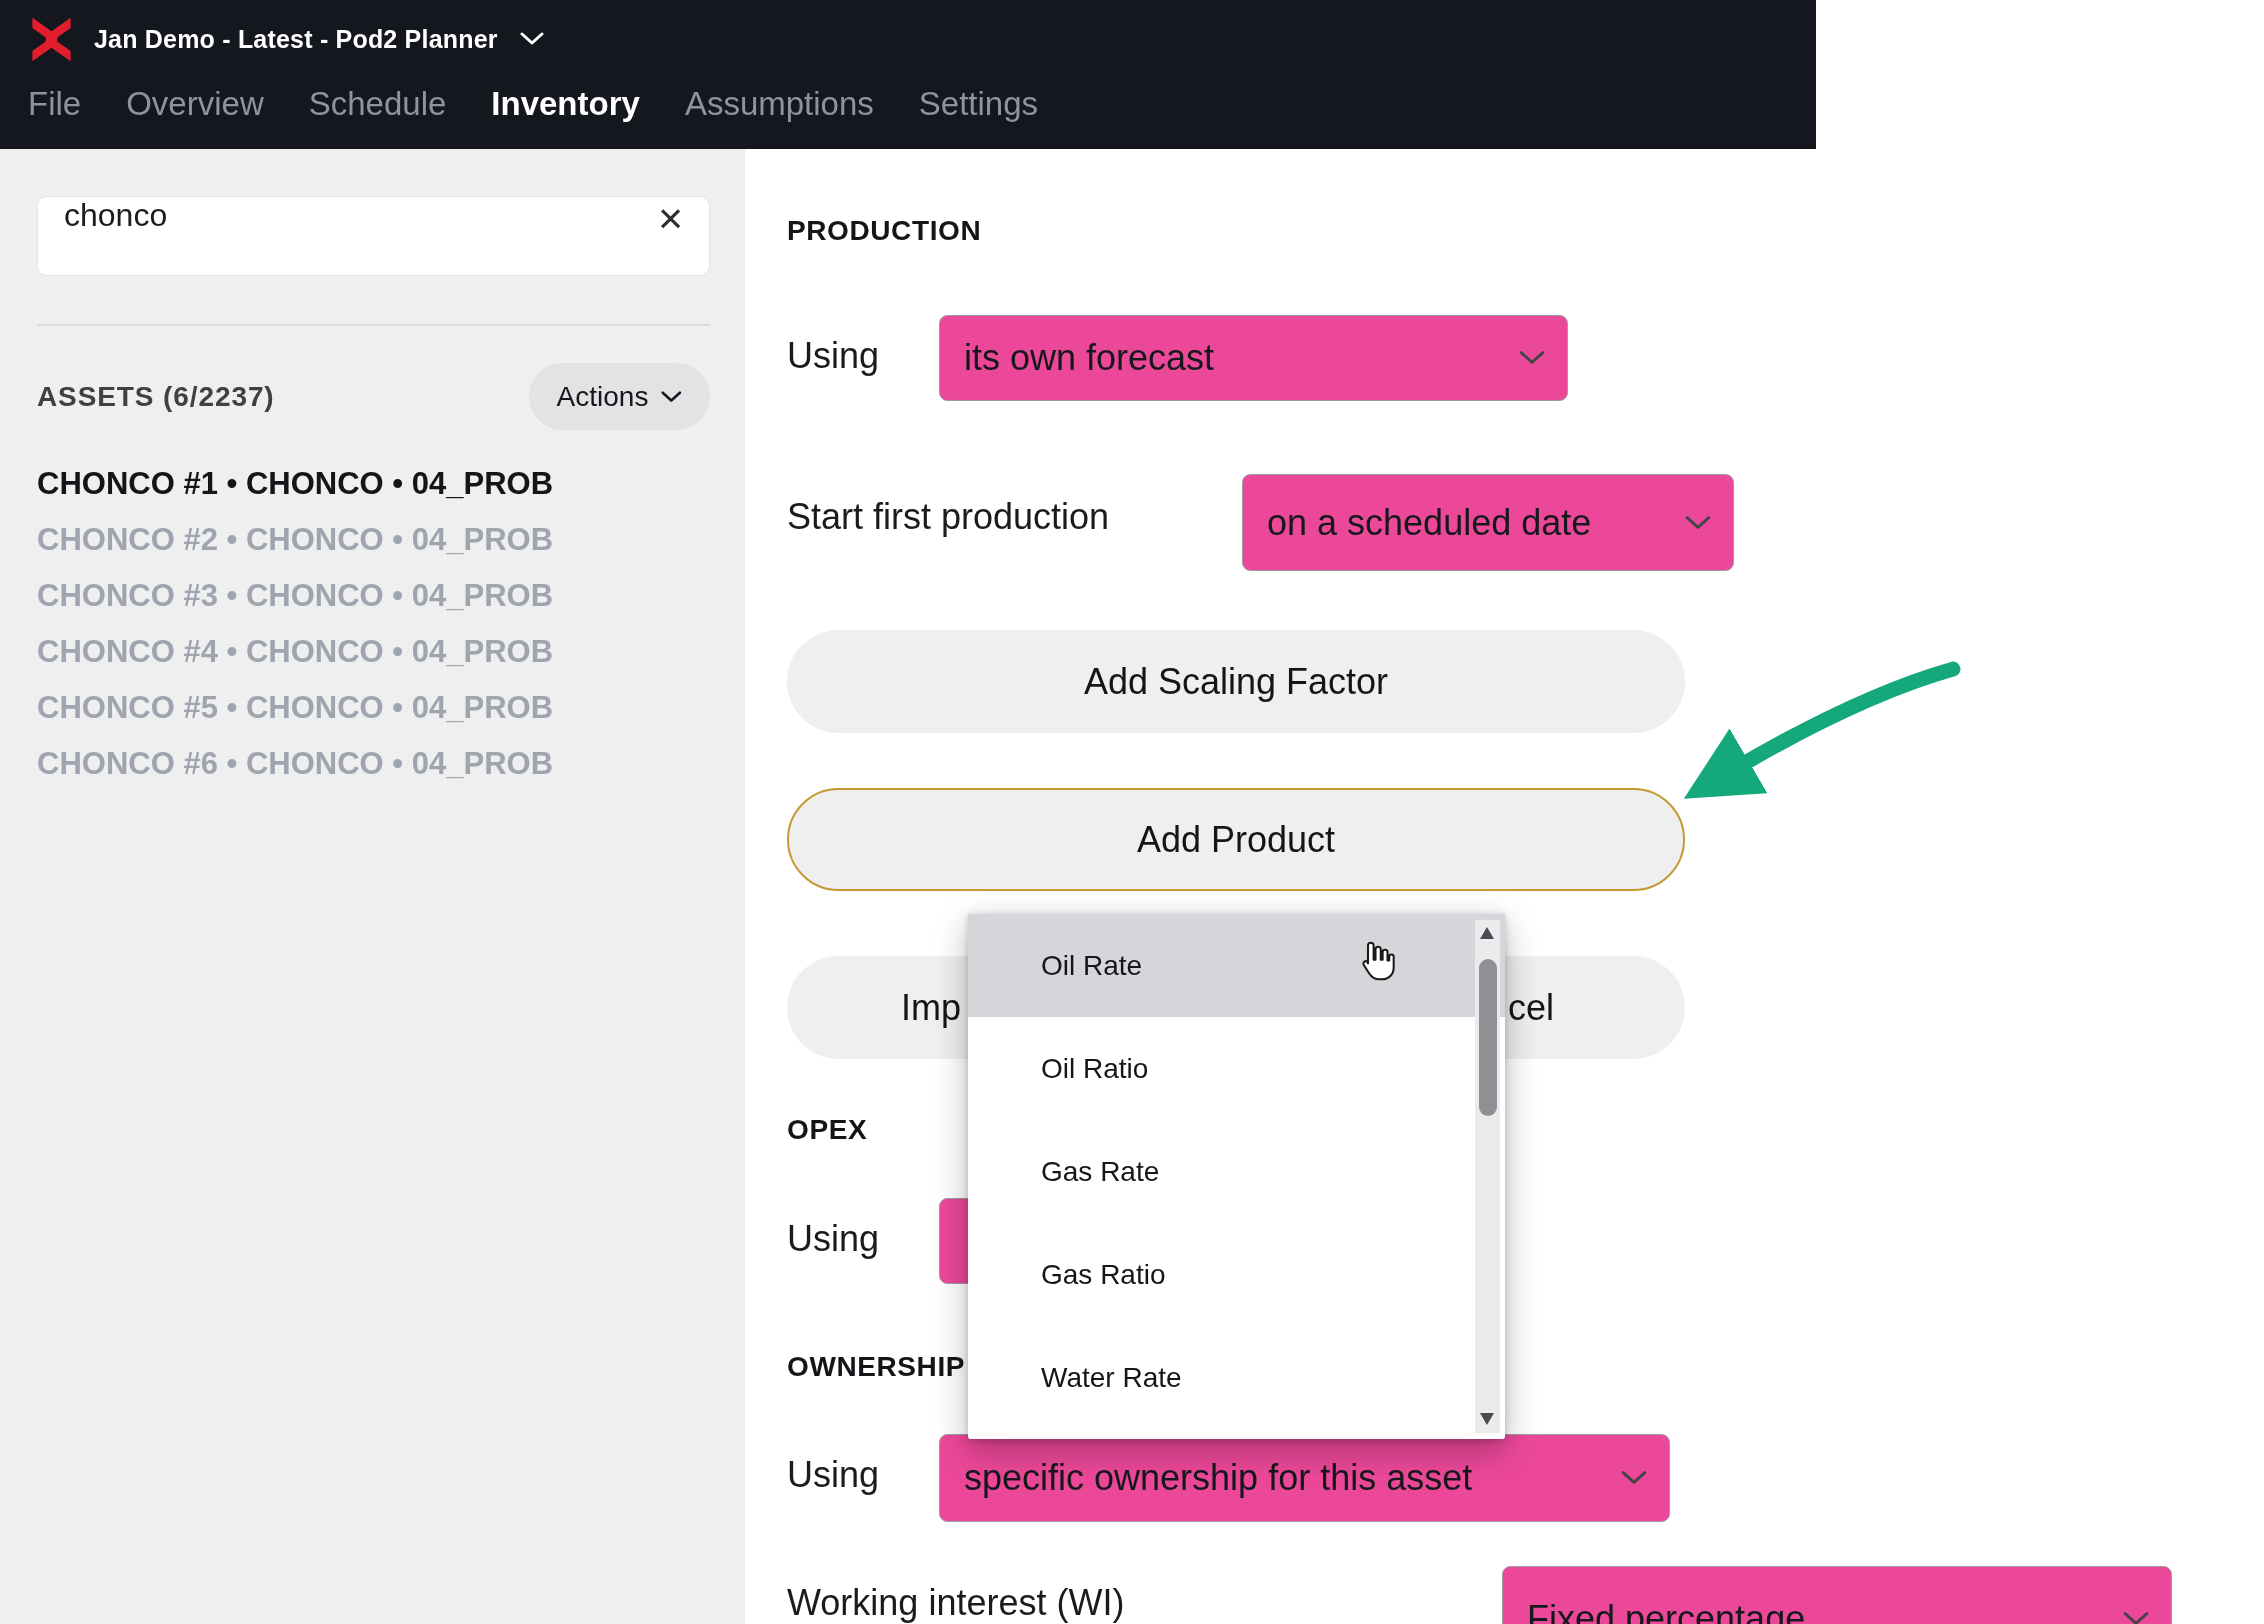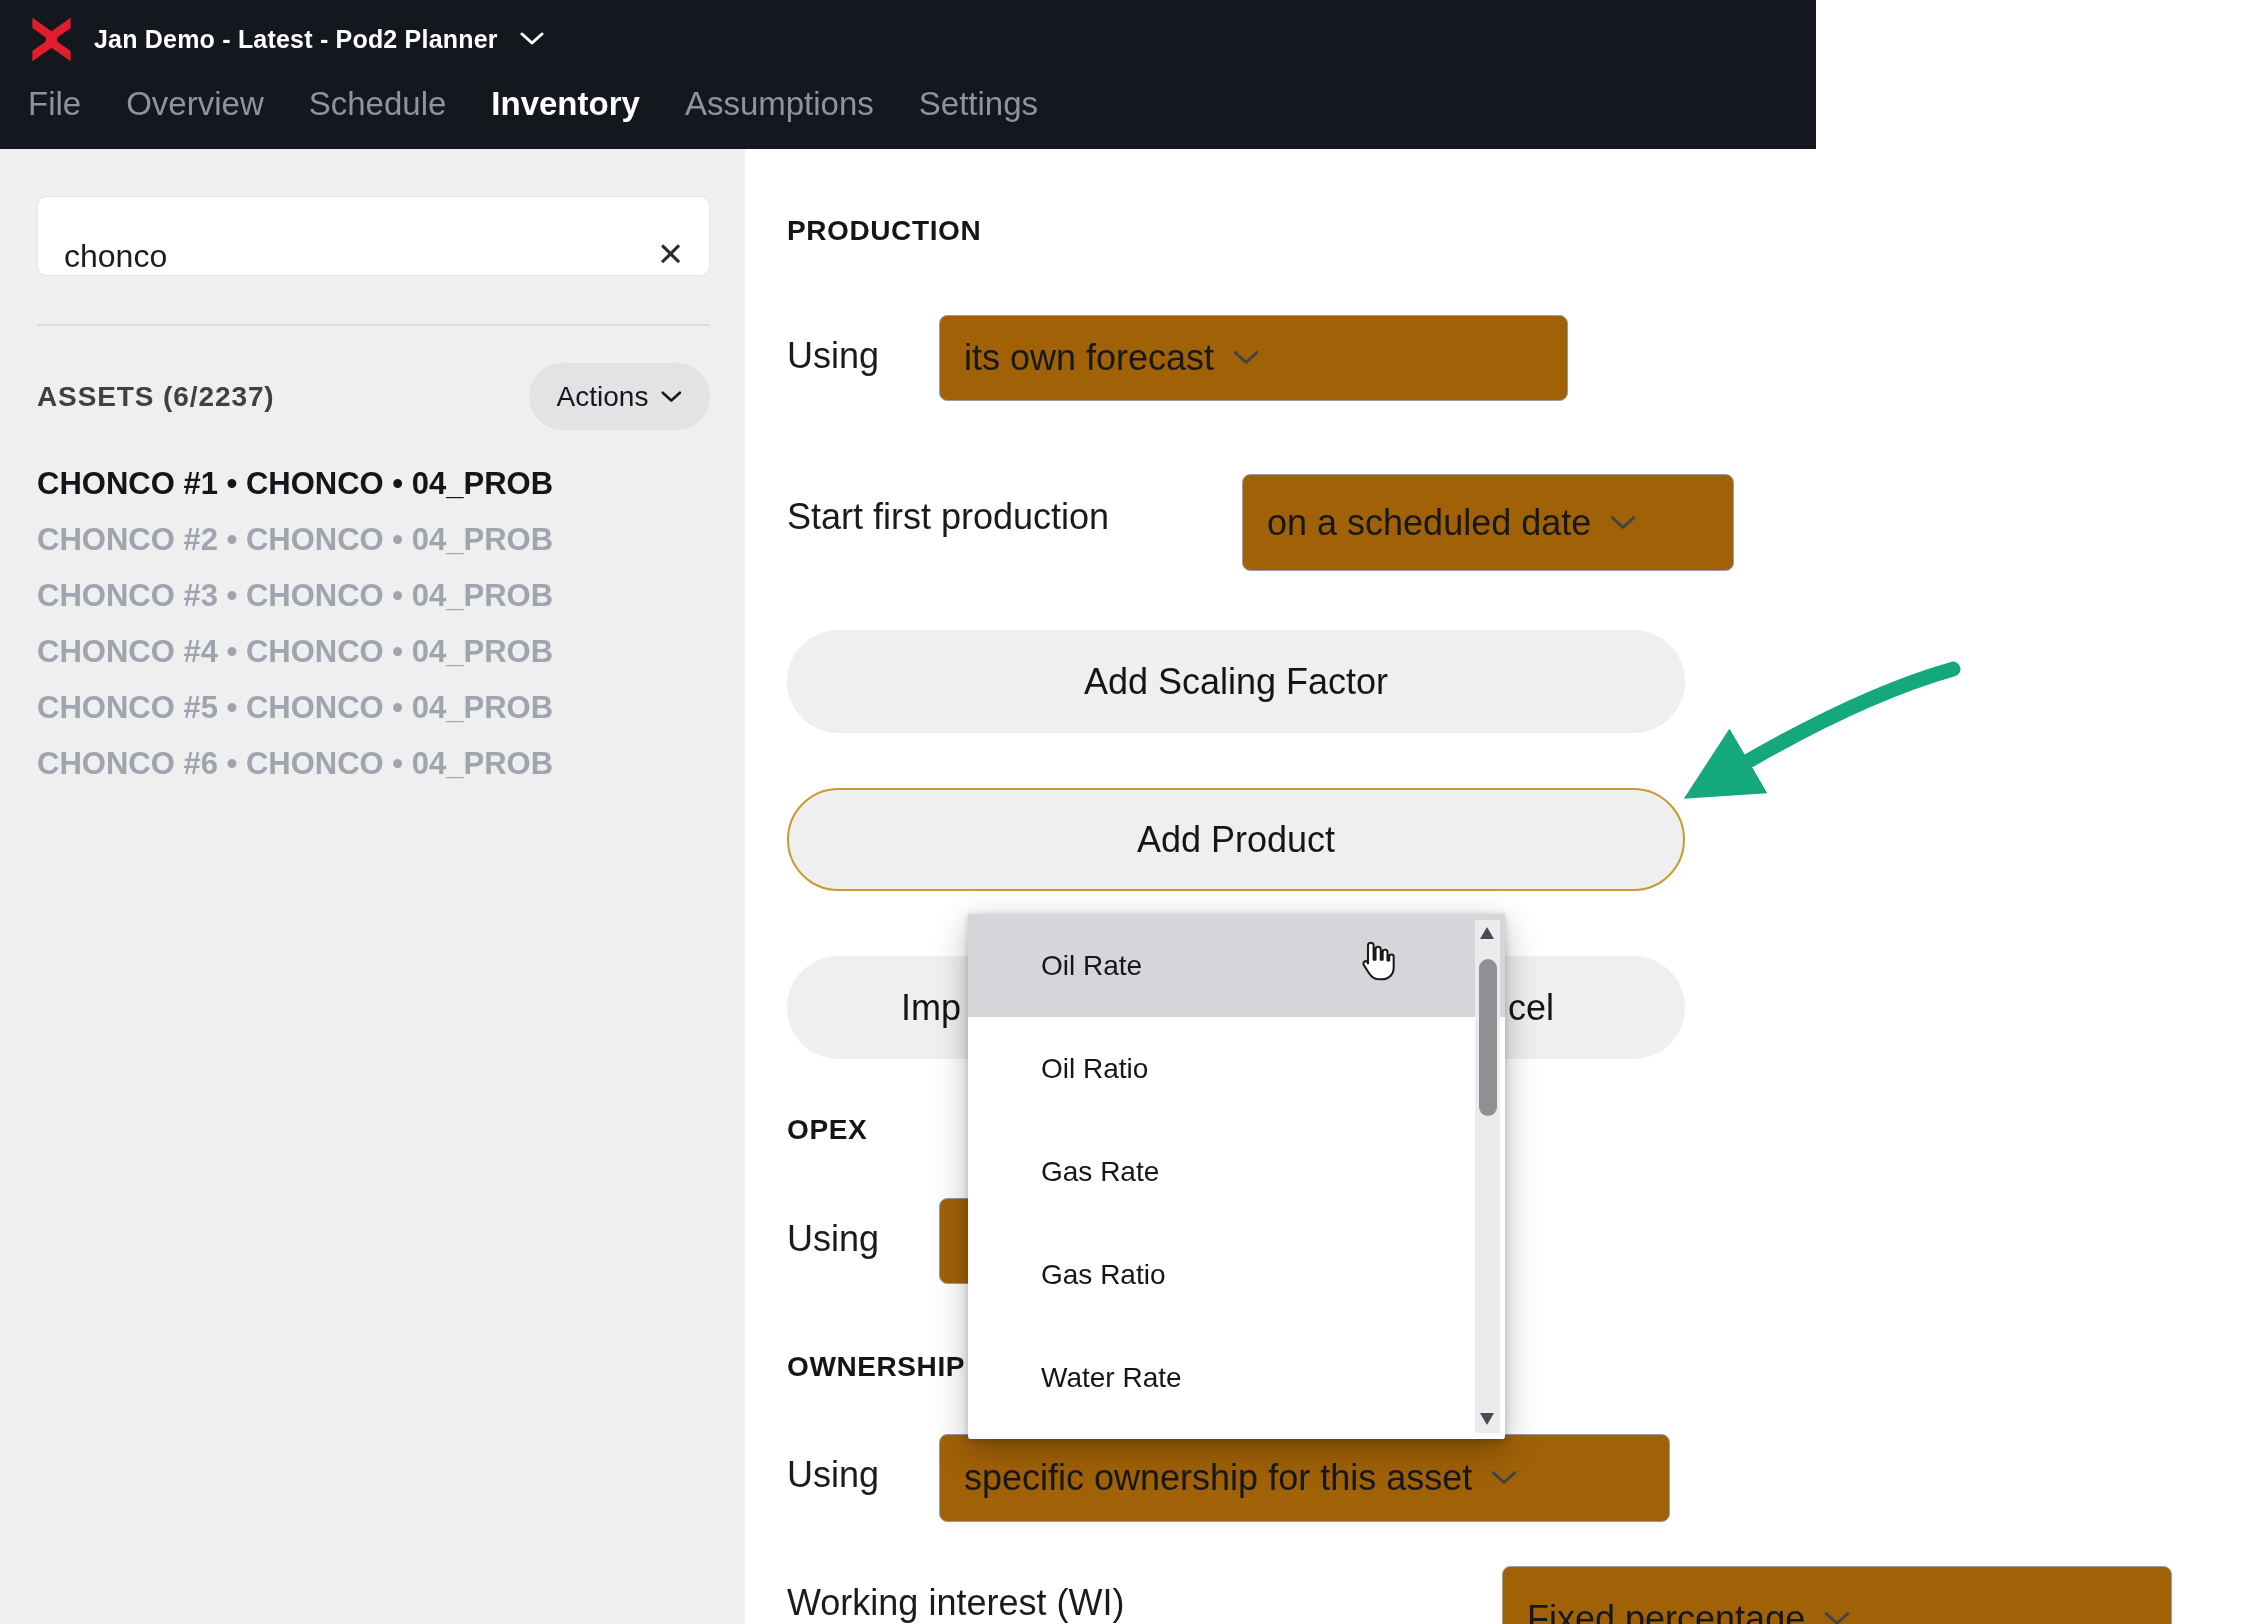--- a/index.html
+++ b/index.html
@@ -26,21 +26,21 @@
   .nav-item.active { color: #ffffff; font-weight: 700; }
 
   
   .sidebar {
     position: absolute; left: 0; top: 149px; width: 745px; height: 1476px;
     background: #efeff0; overflow: hidden;
   }
   .search-box {
     position: absolute; left: 37px; top: 47px; width: 673px; height: 80px;
     background: #ffffff; border: 0.9px solid #e4e4e6; border-radius: 9.4px;
-    display: flex; align-items: flex-end; padding: 0 26px;
+    display: flex; align-items: flex-start; padding: 0 26px;
   }
   .search-input {
     flex: 1; border: none; outline: none; background: transparent;
     font-family: inherit; font-size: 32px; color: #1b1c20;
   }
   .clear-icon { font-size: 43px; font-weight: 300; color: #2b2b30; line-height: 1; cursor: pointer; }
   .side-divider { position: absolute; left: 37px; top: 175px; width: 673px; height: 1.9px; background: #dcdcde; }
   .assets-row {
     position: absolute; left: 37px; top: 214px; width: 673px; height: 67px;
     display: flex; align-items: center; justify-content: space-between;
@@ -53,22 +53,22 @@
   }
   .asset-list { position: absolute; left: 37px; top: 307px; display: flex; flex-direction: column; }
   .asset-item { font-size: 31px; font-weight: 700; line-height: 56px; color: #9fa5ae; white-space: nowrap; cursor: pointer; }
   .asset-item.selected { color: #141519; }
 
   
   .main { position: absolute; left: 745px; top: 149px; width: 1520px; height: 1476px; background: #fff; overflow: hidden; border-radius: 18px; }
   .section-heading { position: absolute; font-size: 28px; font-weight: 700; color: #141519; letter-spacing: 0.6px; white-space: nowrap; }
   .field-label { position: absolute; font-size: 36px; color: #1a1b1f; white-space: nowrap; }
   .select {
-    position: absolute; background: #a16207; border: 1.9px solid #9b9ba1; border-radius: 8.4px;
-    display: flex; align-items: center; 
+    position: absolute; background: #ec4899; border: 1.9px solid #9b9ba1; border-radius: 8.4px;
+    display: flex; align-items: center; justify-content: space-between;
     padding: 0 22.5px 0 24px; font-size: 36px; color: #17181c; cursor: pointer; white-space: nowrap;
   }
   .select .chev { color: #43434a; display: flex; align-items: center; margin-left: 19px; }
   .pill-btn {
     position: absolute; left: 42px; width: 898px; height: 103px;
     background: #efeff0; border: none; border-radius: 52px;
     display: flex; align-items: center; justify-content: center;
     font-family: inherit; font-size: 36px; color: #141519; cursor: pointer;
   }
   #btn-product { border: 2.8px solid #c59a33; }

